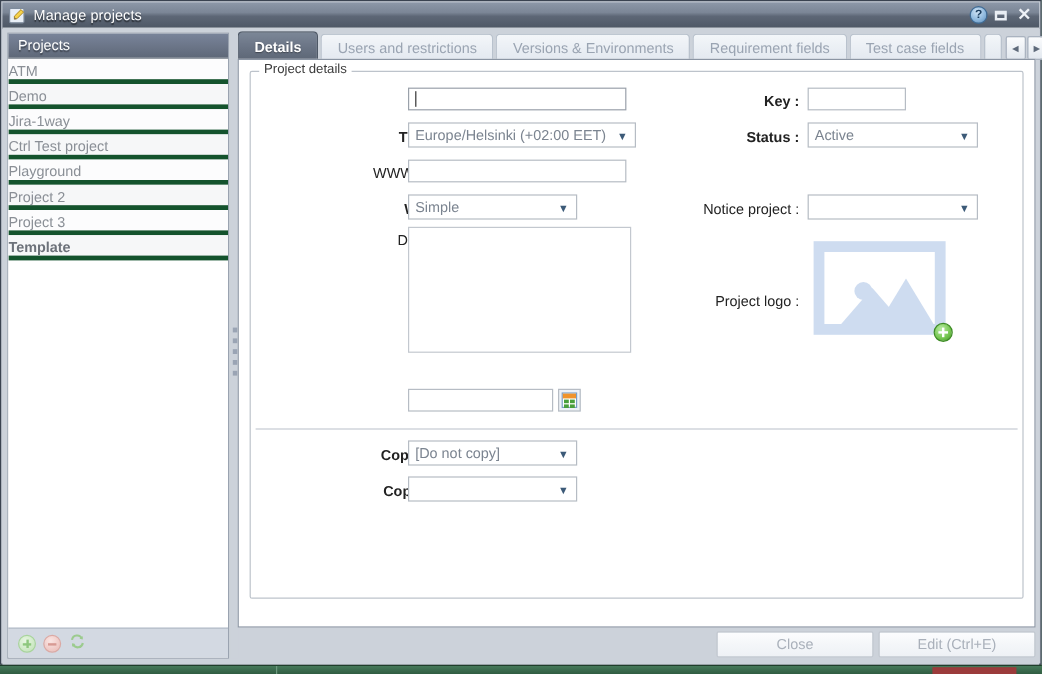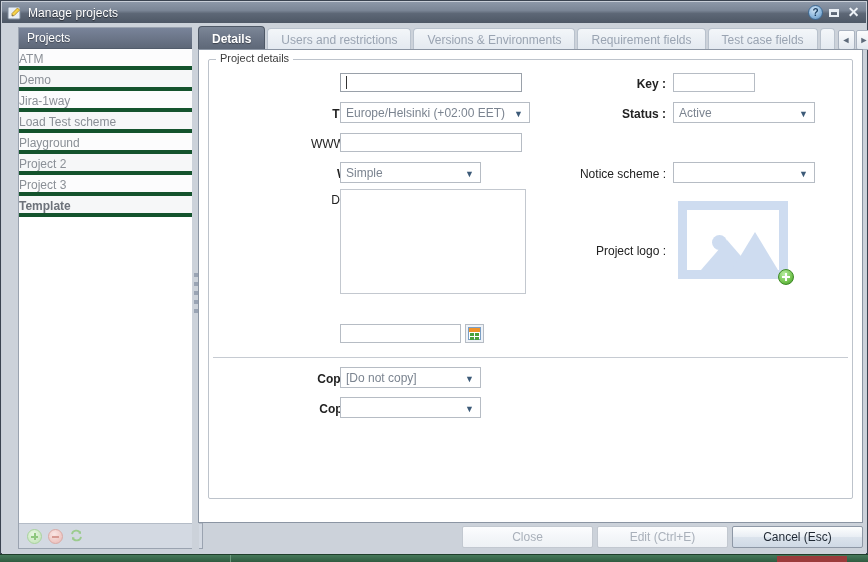--- a/index.html
+++ b/index.html
@@ -53,21 +53,21 @@
   }
 
   
   .body-area{
     position:absolute;left:1px;top:22px;width:864px;height:531px;
     background:#ccd2da;
   }
 
   
   .left-panel{
-    position:absolute;left:16px;top:4px;width:185px;height:522px;
+    position:absolute;left:4px;top:4px;width:185px;height:522px;
     background:#ffffff;
     border:1px solid #9aa3b0;
     box-sizing:border-box;
     display:flex;flex-direction:column;
   }
   .panel-header{
     height:20px;flex:none;
     background:linear-gradient(to bottom,#79849a 0%,#6c7689 50%,#5e6878 100%);
     color:#ffffff;font-size:12px;
     display:flex;align-items:center;padding-left:8px;
@@ -272,21 +272,21 @@
   </div>
 
   <div class="body-area">
 
     <div class="left-panel">
       <div class="panel-header">Projects</div>
       <div class="project-list" id="project-list">
           <div class="project-item">ATM</div>
           <div class="project-item alt">Demo</div>
           <div class="project-item">Jira-1way</div>
-          <div class="project-item alt">Load Test scheme</div>
+          <div class="project-item alt">Ctrl Test project</div>
           <div class="project-item">Playground</div>
           <div class="project-item alt">Project 2</div>
           <div class="project-item">Project 3</div>
           <div class="project-item alt bold">Template</div>
         </div>
       <div class="panel-footer">
         <span class="ico-circ ico-add"></span>
         <span class="ico-circ ico-del"></span>
         <span class="ico-refresh">
           <svg width="15" height="15" viewBox="0 0 15 15">
@@ -351,21 +351,21 @@
 
           <div class="lbl" style="left:24px;top:78px;width:166px;">WWW-address :</div>
           <div class="txt" style="left:132px;top:74px;width:182px;"></div>
 
           <div class="lbl b" style="left:24px;top:108px;width:166px;">Workflow :</div>
           <div class="sel" style="left:132px;top:103px;width:141px;">
             <span>Simple</span>
             <span class="arrow">▼</span>
           </div>
 
-          <div class="lbl" style="left:320px;top:108px;width:138px;">Notice scheme :</div>
+          <div class="lbl" style="left:320px;top:108px;width:138px;">Notice project :</div>
           <div class="sel" style="left:465px;top:103px;width:142px;">
             <span></span>
             <span class="arrow">▼</span>
           </div>
 
           <div class="lbl" style="left:24px;top:134px;width:166px;">Description :</div>
           <div class="area" style="left:132px;top:130px;width:186px;height:105px;"></div>
 
           <div class="lbl" style="left:320px;top:185px;width:138px;">Project logo :</div>
           <div class="logo-wrap" style="left:470px;top:142px;width:110px;height:78px;">
@@ -395,21 +395,20 @@
           <div class="sel" style="left:132px;top:338px;width:141px;">
             <span></span>
             <span class="arrow">▼</span>
           </div>
         </div>
       </div>
 
       <div class="footer">
         <button class="btn disabled">Close</button>
         <button class="btn disabled">Edit (Ctrl+E)</button>
-        <button class="btn">Cancel (Esc)</button>
       </div>
 
     </div>
   </div>
 </div>
 
 <div class="taskbar">
   <span class="tb-sep"></span>
   <span class="tb-item"></span>
 </div>

